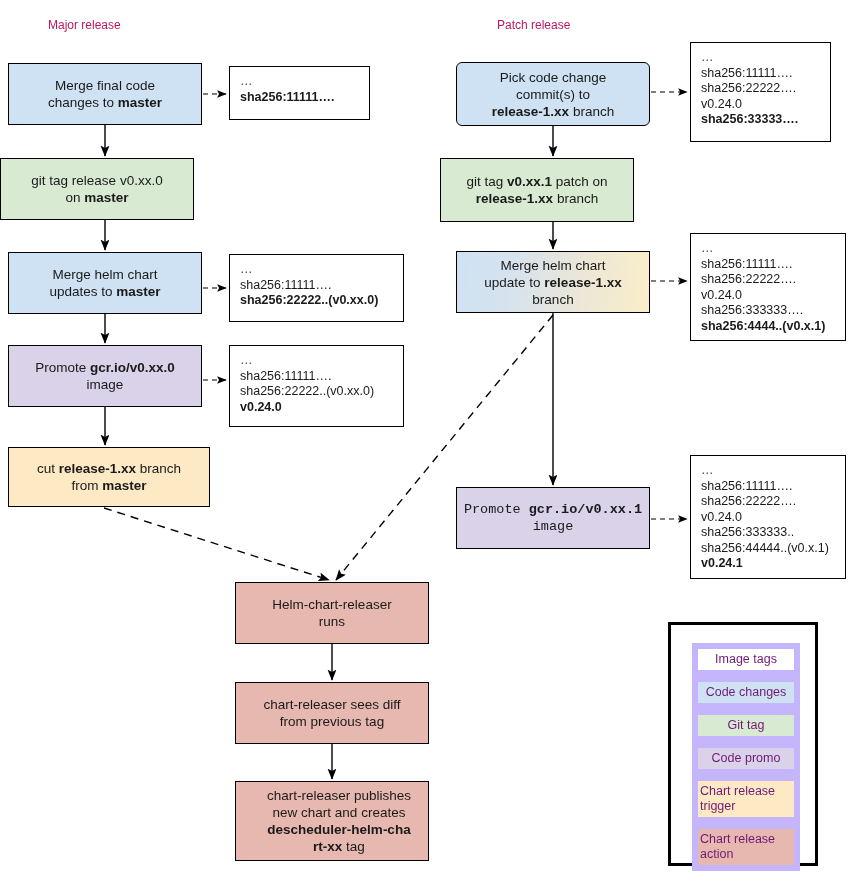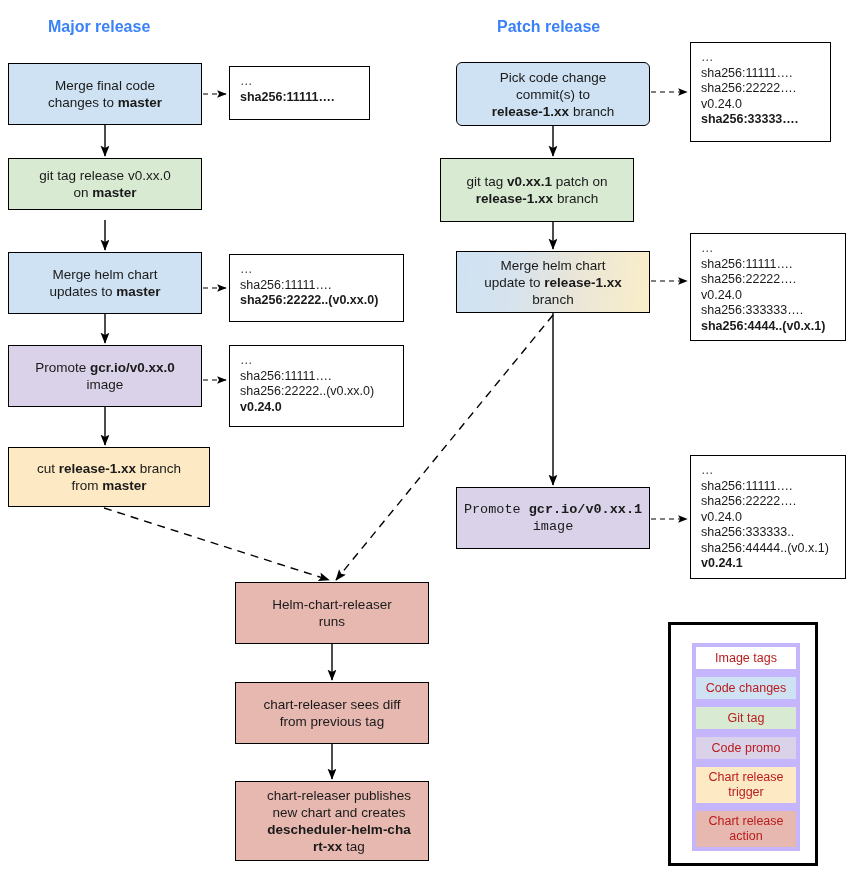--- a/index.html
+++ b/index.html
@@ -21,24 +21,23 @@
   svg.edges {
     position: absolute;
     left: 0;
     top: 0;
     width: 853px;
     height: 875px;
     pointer-events: none;
   }
   .col-title {
     position: absolute;
-    font-size: 16px;
-    color: #3b82f6;
+    font-size: 12px;
+    color: #be185d;
     white-space: nowrap;
-    font-weight: bold;
   }
   .node {
     position: absolute;
     box-sizing: border-box;
     border: 1px solid #000000;
     display: flex;
     align-items: center;
     justify-content: center;
     text-align: center;
     font-size: 13.5px;
@@ -77,30 +76,29 @@
     background: #ffffff;
   }
   .legend-list {
     position: absolute;
     left: 21px;
     top: 18px;
     width: 108px;
   }
   .legend-item {
     box-sizing: border-box;
-    border: 4px solid #c4b5fd;
+    border: 6px solid #c4b5fd;
     width: 108px;
     min-height: 30px;
     display: flex;
     align-items: center;
     justify-content: center;
-    text-align: center;
     font-size: 12.5px;
     line-height: 15px;
-    color: #b91c1c;
+    color: #701a75;
     padding: 3px 2px;
   }
   b { font-weight: bold; }
 </style>
 </head>
 <body>
 
 <div id="canvas">
 
   <div class="col-title" style="left:48px; top:18px;">Major release</div>
@@ -146,21 +144,21 @@
     <g stroke="#000" stroke-width="1.4" fill="none" marker-end="url(#arrow)">
       <line x1="332" y1="644" x2="332" y2="680"></line>
       <line x1="332" y1="744" x2="332" y2="779"></line>
     </g>
   </svg>
 
   <div class="node n-blue" style="left:8px; top:63px; width:194px; height:62px;">
     <div class="node-inner">Merge final code<br>changes to <b>master</b></div>
   </div>
 
-  <div class="node n-green" style="left:8px; top:158px; width:194px; height:52px;">
+  <div class="node n-green" style="left:0; top:158px; width:194px; height:62px;">
     <div class="node-inner">git tag release v0.xx.0<br>on <b>master</b></div>
   </div>
 
   <div class="node n-blue" style="left:8px; top:252px; width:194px; height:62px;">
     <div class="node-inner">Merge helm chart<br>updates to <b>master</b></div>
   </div>
 
   <div class="node n-purple" style="left:8px; top:345px; width:194px; height:62px;">
     <div class="node-inner">Promote <b>gcr.io/v0.xx.0</b><br>image</div>
   </div>

